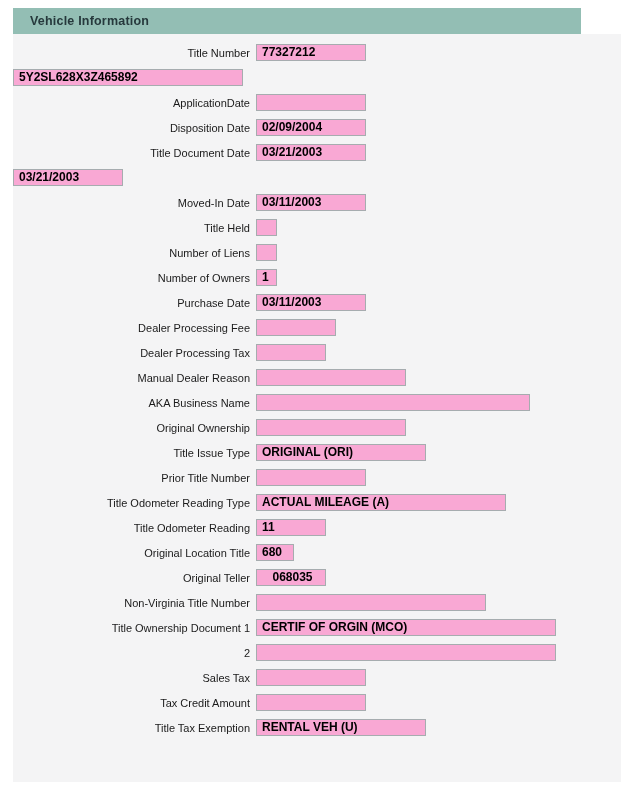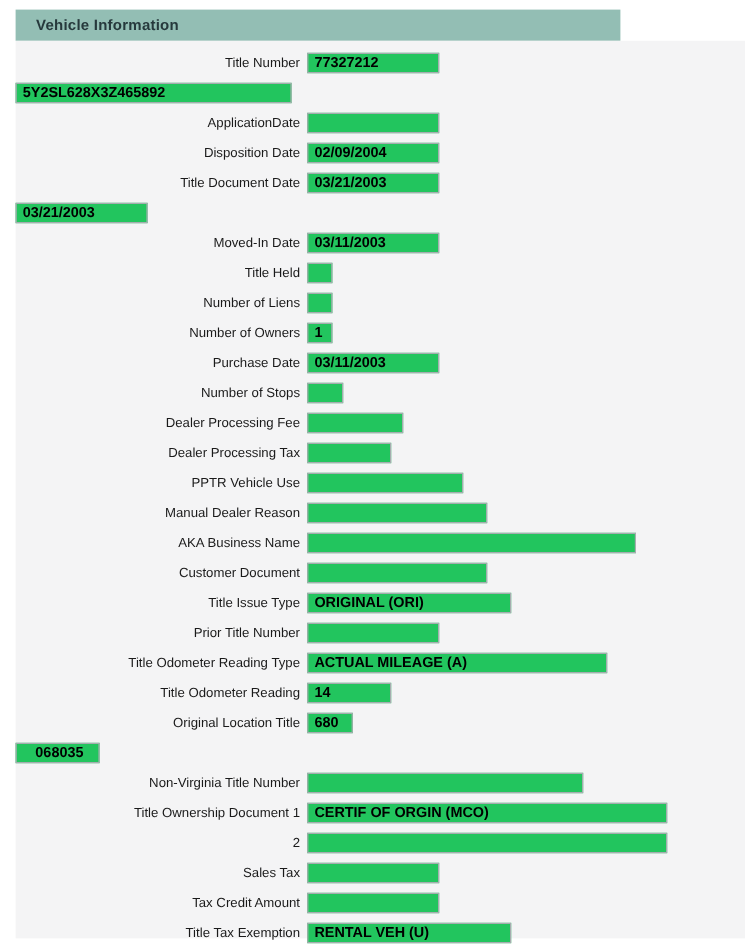--- a/index.html
+++ b/index.html
@@ -12,21 +12,21 @@
     position: relative;
     width: 621px;
     height: 787px;
     background: #ffffff;
     overflow: hidden;
   }
   .header-bar {
     position: absolute;
     left: 13px;
     top: 8px;
-    width: 504px;
+    width: 568px;
     height: 26px;
     background: #93beb4;
     display: flex;
     align-items: center;
     box-sizing: border-box;
     padding-left: 17px;
   }
   .header-title {
     font-size: 12.5px;
     font-weight: bold;
@@ -60,21 +60,21 @@
     font-size: 11px;
     color: #1a1a1a;
     padding-right: 6px;
     white-space: nowrap;
     overflow: hidden;
   }
   .form-field {
     height: 17px;
     box-sizing: border-box;
     border: 1px solid #a6acaf;
-    background: #22c55e;
+    background: #f9a8d4;
     font-size: 12px;
     font-weight: bold;
     color: #000000;
     line-height: 15px;
     padding: 0 2px 0 5px;
     white-space: nowrap;
     overflow: hidden;
   }
 </style>
 </head>
@@ -134,81 +134,74 @@
   <div class="form-row">
     <span class="form-label">Number of Owners</span>
     <div class="form-field" style="width: 21px; flex: 0 0 21px;">1</div>
   </div>
 
   <div class="form-row">
     <span class="form-label">Purchase Date</span>
     <div class="form-field" style="width: 110px; flex: 0 0 110px;">03/11/2003</div>
   </div>
 
-  <div class="form-row">
-    <span class="form-label">Number of Stops</span>
-    <div class="form-field" style="width: 30px; flex: 0 0 30px;"></div>
-  </div>
 
   <div class="form-row">
     <span class="form-label">Dealer Processing Fee</span>
     <div class="form-field" style="width: 80px; flex: 0 0 80px;"></div>
   </div>
 
   <div class="form-row">
     <span class="form-label">Dealer Processing Tax</span>
     <div class="form-field" style="width: 70px; flex: 0 0 70px;"></div>
   </div>
 
-  <div class="form-row">
-    <span class="form-label">PPTR Vehicle Use</span>
-    <div class="form-field" style="width: 130px; flex: 0 0 130px;"></div>
-  </div>
 
   <div class="form-row">
     <span class="form-label">Manual Dealer Reason</span>
     <div class="form-field" style="width: 150px; flex: 0 0 150px;"></div>
   </div>
 
   <div class="form-row">
     <span class="form-label">AKA Business Name</span>
     <div class="form-field" style="width: 274px; flex: 0 0 274px;"></div>
   </div>
 
   <div class="form-row">
-    <span class="form-label">Customer Document</span>
+    <span class="form-label">Original Ownership</span>
     <div class="form-field" style="width: 150px; flex: 0 0 150px;"></div>
   </div>
 
   <div class="form-row">
     <span class="form-label">Title Issue Type</span>
     <div class="form-field" style="width: 170px; flex: 0 0 170px;">ORIGINAL (ORI)</div>
   </div>
 
   <div class="form-row">
     <span class="form-label">Prior Title Number</span>
     <div class="form-field" style="width: 110px; flex: 0 0 110px;"></div>
   </div>
 
   <div class="form-row">
     <span class="form-label">Title Odometer Reading Type</span>
     <div class="form-field" style="width: 250px; flex: 0 0 250px;">ACTUAL MILEAGE (A)</div>
   </div>
 
   <div class="form-row">
     <span class="form-label">Title Odometer Reading</span>
-    <div class="form-field" style="width: 70px; flex: 0 0 70px;">14</div>
+    <div class="form-field" style="width: 70px; flex: 0 0 70px;">11</div>
   </div>
 
   <div class="form-row">
     <span class="form-label">Original Location Title</span>
     <div class="form-field" style="width: 38px; flex: 0 0 38px;">680</div>
   </div>
 
   <div class="form-row">
+    <span class="form-label">Original Teller</span>
     <div class="form-field" style="width: 70px; flex: 0 0 70px; text-align: center;">068035</div>
   </div>
 
   <div class="form-row">
     <span class="form-label">Non-Virginia Title Number</span>
     <div class="form-field" style="width: 230px; flex: 0 0 230px;"></div>
   </div>
 
   <div class="form-row">
     <span class="form-label">Title Ownership Document 1</span>

